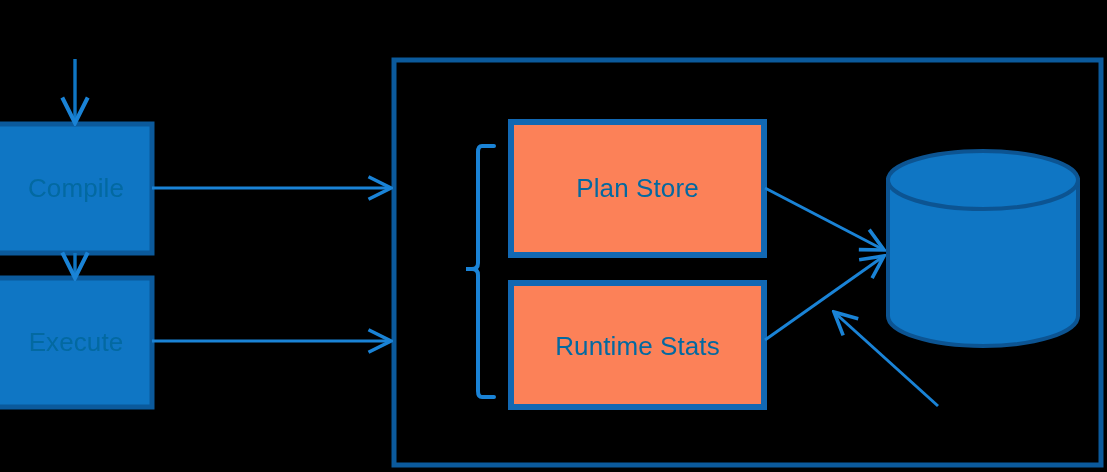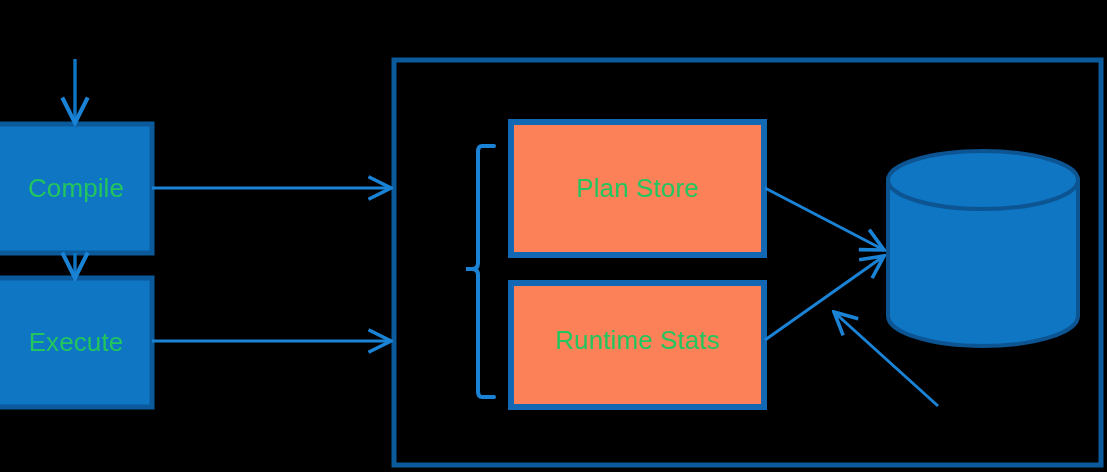--- a/index.html
+++ b/index.html
@@ -18,35 +18,35 @@
   }
   #diagram-svg {
     position: absolute;
     left: 0;
     top: 0;
     width: 1107px;
     height: 472px;
   }
   .node-label {
     position: absolute;
-    color: #22c55e;
+    color: #0369a1;
     text-align: center;
     line-height: 1.18;
     white-space: pre-line;
     pointer-events: none;
     display: flex;
     align-items: center;
     justify-content: center;
     font-weight: 400;
     letter-spacing: 0.1px;
   }
   .lbl-compile   { left: 0px;   top: 124px; width: 152px; height: 129px; font-size: 26px; }
   .lbl-execute   { left: 0px;   top: 278px; width: 152px; height: 129px; font-size: 26px; }
   .lbl-planstore { left: 511px; top: 122px; width: 253px; height: 133px; font-size: 26px; }
-  .lbl-runtime   { left: 511px; top: 278px; width: 253px; height: 124px; font-size: 26px; }
+  .lbl-runtime   { left: 511px; top: 284px; width: 253px; height: 124px; font-size: 26px; }
   .lbl-cylinder  { left: 888px; top: 175px; width: 190px; height: 170px; font-size: 25px; }
 </style>
 </head>
 <body>
 
 <div id="canvas">
 
   <svg id="diagram-svg" viewBox="0 0 1107 472" xmlns="http://www.w3.org/2000/svg">
     <defs>
       <marker id="arrow-open" viewBox="0 0 12 12" refX="11" refY="6" markerWidth="9" markerHeight="9" orient="auto-start-reverse">

